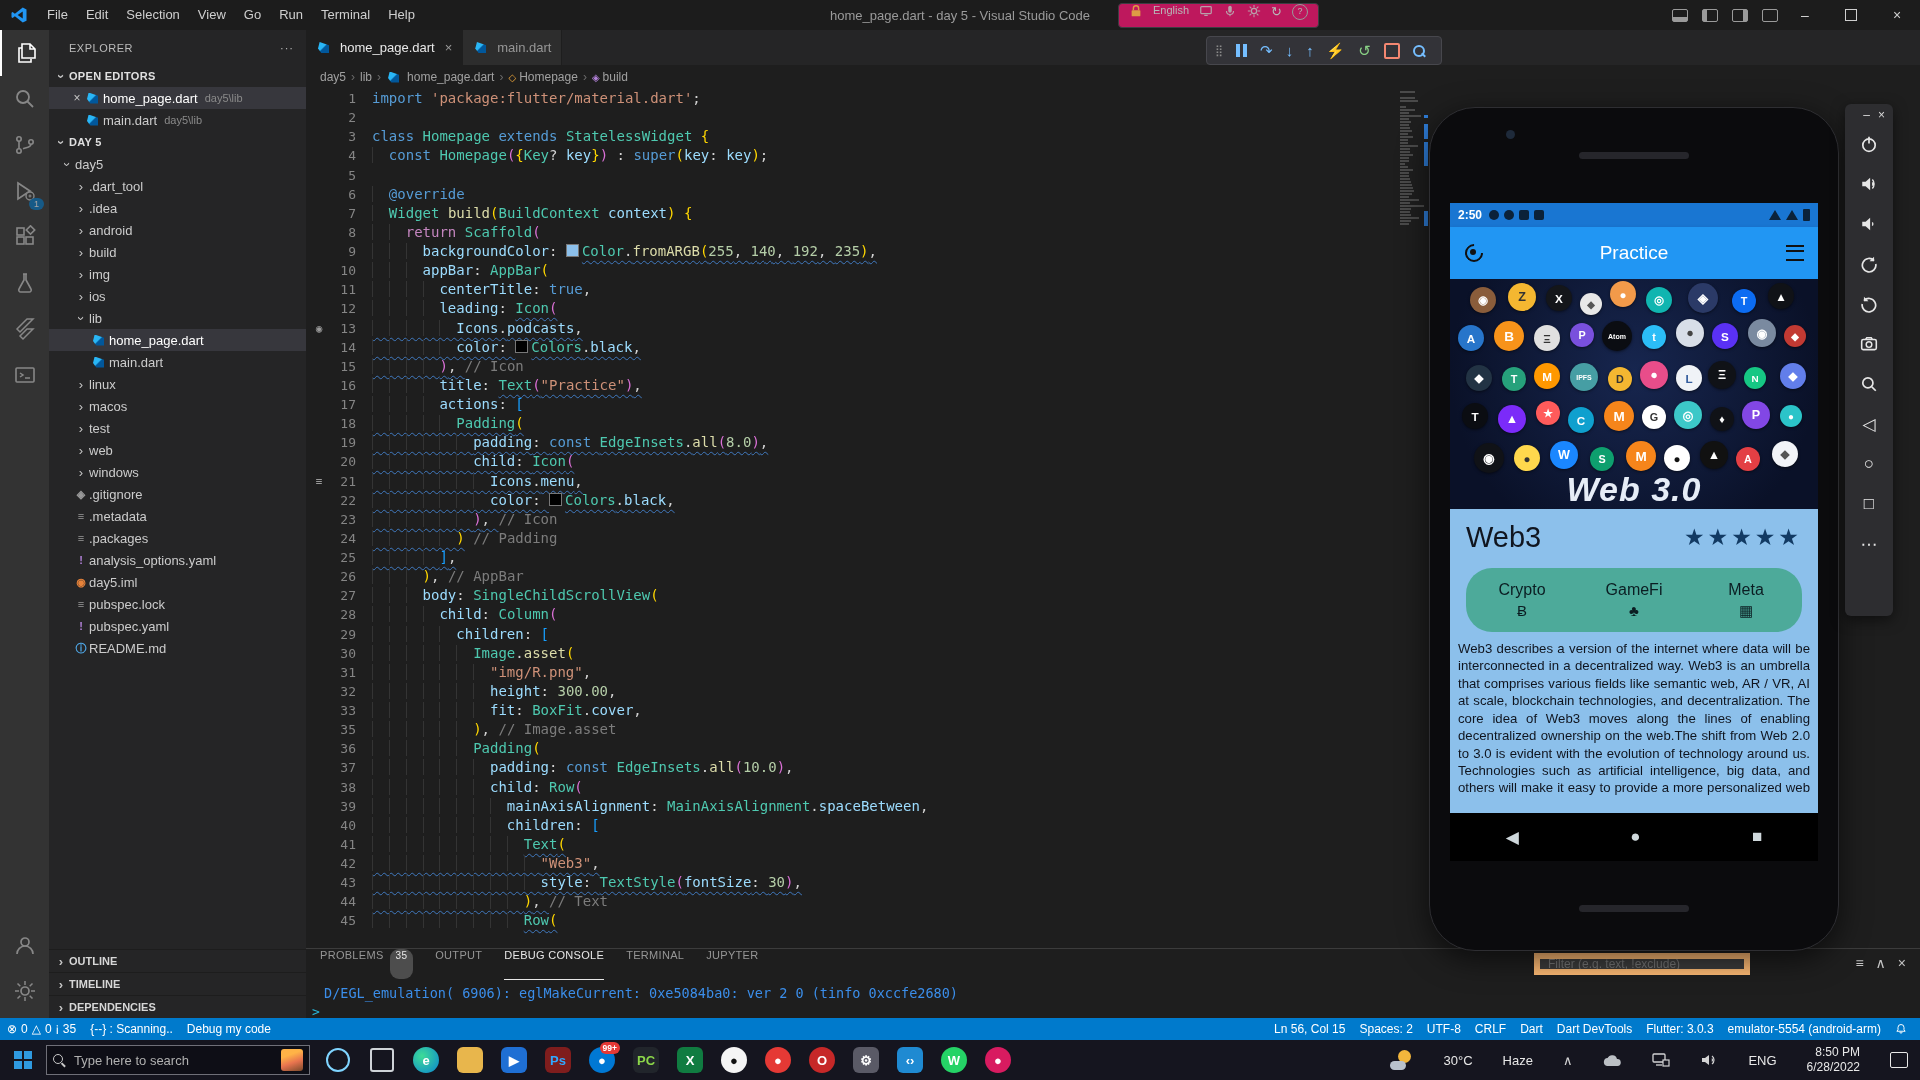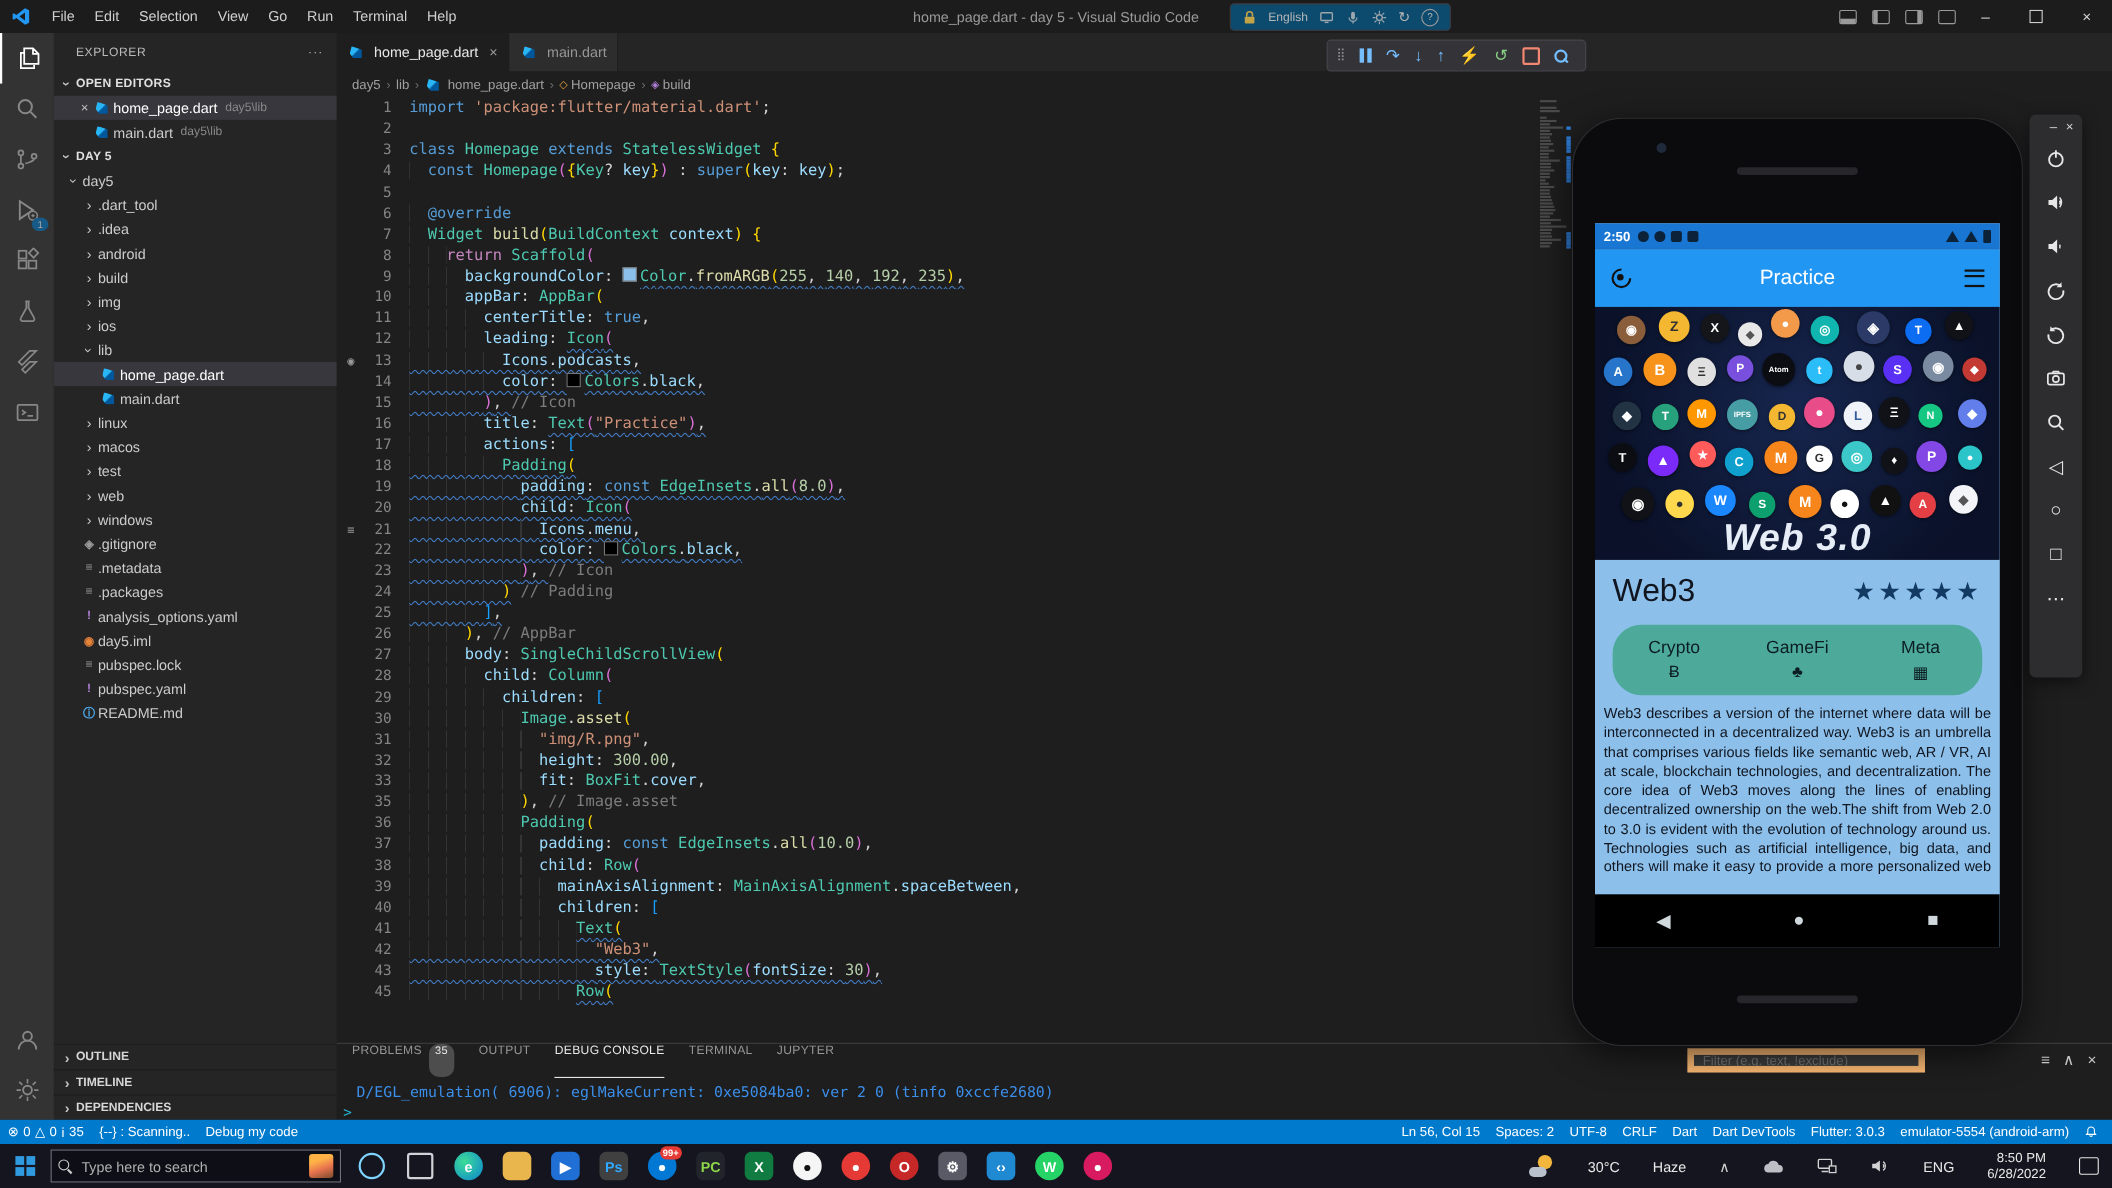--- a/index.html
+++ b/index.html
@@ -3,22 +3,22 @@
 <meta charset="utf-8">
 <style>
   html,body{margin:0;padding:0;background:#000;}
   #root{position:relative;width:1920px;height:1080px;overflow:hidden;background:#1e1e1e;
         font-family:"Liberation Sans",sans-serif;color:#ccc;-webkit-font-smoothing:antialiased;}
   
   #titlebar{position:absolute;left:0;top:0;width:1920px;height:30px;background:#1c1c1c;display:flex;align-items:center;z-index:5;}
   #vslogo{width:18px;height:18px;margin:0 10px 0 10px;}
   .menu-item{padding:0 9px;font-size:13px;color:#cfcfcf;line-height:30px;cursor:default;}
   #win-title{position:absolute;left:640px;width:640px;text-align:center;font-size:13px;color:#9a9a9a;top:8px;}
-  #overlaybar{position:absolute;left:1118px;top:3px;height:23px;background:#0c4a6e;border:1px solid #3d3d42;border-radius:4px;
-      display:flex;align-items:center;gap:10px;padding:0 10px;font-size:11px;color:#b8b8b8;}
+  #overlaybar{position:absolute;left:1118px;top:3px;height:23px;background:#be185d;border:1px solid #3d3d42;border-radius:4px;
+      display:flex;align-items:flex-start;gap:10px;padding:0 10px;font-size:11px;color:#b8b8b8;}
   .ov-ic{width:14px;height:14px;opacity:.85;}
   .ov-help{width:14px;height:14px;border:1px solid #9a9a9a;border-radius:50%;font-size:9px;line-height:13px;text-align:center;color:#b8b8b8;}
   #layout-icons{position:absolute;right:142px;top:0;height:30px;display:flex;align-items:center;gap:14px;}
   .lay-ic{width:14px;height:11px;border:1px solid #9a9a9a;border-radius:2px;position:relative;}
   .lay-ic.b::after{content:"";position:absolute;left:0;bottom:0;width:100%;height:4px;background:#9a9a9a;}
   .lay-ic.l::after{content:"";position:absolute;left:0;top:0;width:4px;height:100%;background:#9a9a9a;}
   .lay-ic.r::after{content:"";position:absolute;right:0;top:0;width:4px;height:100%;background:#9a9a9a;}
   .winbtn{width:46px;height:30px;display:flex;align-items:center;justify-content:center;color:#cfcfcf;font-size:14px;}
   #win-controls{position:absolute;right:0;top:0;display:flex;}
   .maxbox{width:10px;height:10px;border:1px solid #cfcfcf;}
@@ -478,20 +478,21 @@
       <div class="cl"><span class="gnum">33</span><span class="w">              </span><span class="v">fit</span><span class="d">: </span><span class="t">BoxFit</span><span class="d">.</span><span class="v">cover</span><span class="d">,</span></div>
       <div class="cl"><span class="gnum">35</span><span class="w">            </span><span class="o">)</span><span class="d">, </span><span class="c">// Image.asset</span></div>
       <div class="cl"><span class="gnum">36</span><span class="w">            </span><span class="t">Padding</span><span class="o">(</span></div>
       <div class="cl"><span class="gnum">37</span><span class="w">              </span><span class="v">padding</span><span class="d">: </span><span class="k">const </span><span class="t">EdgeInsets</span><span class="d">.</span><span class="f">all</span><span class="o2">(</span><span class="n">10.0</span><span class="o2">)</span><span class="d">,</span></div>
       <div class="cl"><span class="gnum">38</span><span class="w">              </span><span class="v">child</span><span class="d">: </span><span class="t">Row</span><span class="o2">(</span></div>
       <div class="cl"><span class="gnum">39</span><span class="w">                </span><span class="v">mainAxisAlignment</span><span class="d">: </span><span class="t">MainAxisAlignment</span><span class="d">.</span><span class="v">spaceBetween</span><span class="d">,</span></div>
       <div class="cl"><span class="gnum">40</span><span class="w">                </span><span class="v">children</span><span class="d">: </span><span class="o3">[</span></div>
       <div class="cl"><span class="gnum">41</span><span class="w">                  </span><span class="t sq">Text</span><span class="o sq">(</span></div>
       <div class="cl"><span class="gnum">42</span><span class="w sq">                    </span><span class="s sq">"Web3"</span><span class="d sq">,</span></div>
       <div class="cl"><span class="gnum">43</span><span class="w sq">                    </span><span class="v sq">style</span><span class="d sq">: </span><span class="t sq">TextStyle</span><span class="o2 sq">(</span><span class="v sq">fontSize</span><span class="d sq">: </span><span class="n sq">30</span><span class="o2 sq">)</span><span class="d sq">,</span></div>
+      <div class="cl"><span class="gnum">44</span><span class="w sq">                  </span><span class="o sq">)</span><span class="d sq">, </span><span class="c">// Text</span></div>
       <div class="cl"><span class="gnum">45</span><span class="w">                  </span><span class="t sq">Row</span><span class="o sq">(</span></div>
     </div>
   <div id="minimap">
       <div class="mm-bar" style="top: 2px; left: 2px; width: 15px;"></div>
       <div class="mm-bar" style="top: 8px; left: 2px; width: 15.3333px;"></div>
       <div class="mm-bar" style="top: 11px; left: 2px; width: 17.6667px;"></div>
       <div class="mm-bar" style="top: 17px; left: 2px; width: 5.66667px;"></div>
       <div class="mm-bar" style="top: 20px; left: 2px; width: 14.6667px;"></div>
       <div class="mm-bar" style="top: 23px; left: 2px; width: 8.66667px;"></div>
       <div class="mm-bar" style="top: 26px; left: 2px; width: 21.3333px;"></div>
@@ -794,21 +795,21 @@
         <div class="tb-app">
           <div class="tb-glyph" style="background: radial-gradient(circle at 35% 35%, rgb(61, 220, 151), rgb(10, 132, 208)); border-radius: 50%;">e</div>
         </div>
         <div class="tb-app">
           <div class="tb-glyph" style="background: rgb(232, 182, 76);"></div>
         </div>
         <div class="tb-app">
           <div class="tb-glyph" style="background: rgb(31, 111, 212);">▶</div>
         </div>
         <div class="tb-app">
-          <div class="tb-glyph" style="background: #404040; color: rgb(49, 168, 255);">Ps</div>
+          <div class="tb-glyph" style="background: #7f1d1d; color: rgb(49, 168, 255);">Ps</div>
         </div>
         <div class="tb-app">
           <div class="tb-glyph" style="background: rgb(0, 120, 212); border-radius: 50%;">●</div>
           <span class="tb-badge">99+</span>
         </div>
         <div class="tb-app">
           <div class="tb-glyph" style="background: rgb(33, 37, 43); color: rgb(139, 214, 73);">PC</div>
         </div>
         <div class="tb-app">
           <div class="tb-glyph" style="background: rgb(16, 124, 65);">X</div>

